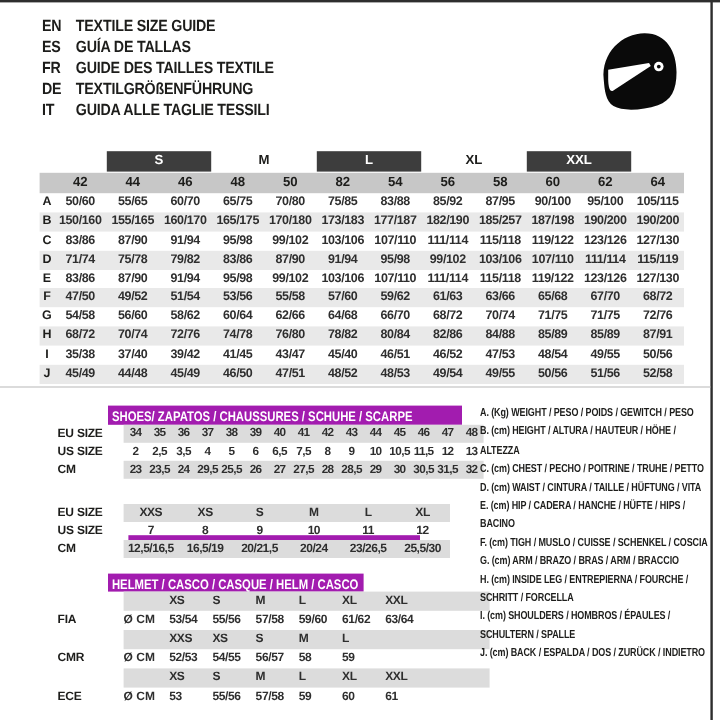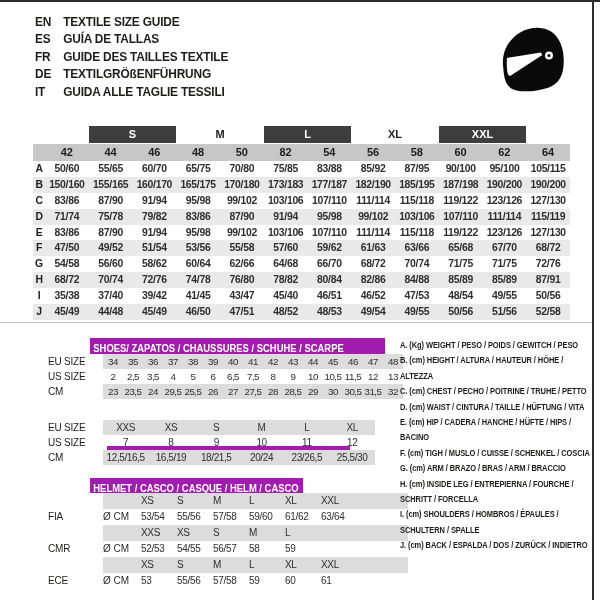--- a/index.html
+++ b/index.html
@@ -33,23 +33,23 @@
   .data-cell{text-align:center;line-height:15.9px;white-space:nowrap;}
 
   .divider{position:absolute;top:322px;left:0;width:592px;height:1px;background:#c4c4c4;}
 
   
   .title-bar{position:absolute;background:#a21caf;height:15.5px;overflow:visible;white-space:nowrap;}
   .title-bar span{display:inline-block;color:#fff;font-size:11.5px;font-weight:700;line-height:15.5px;padding-left:4px;transform:scaleX(0.82);transform-origin:0 50%;}
 
   
   .sub-table{position:absolute;left:35px;}
-  .t-row{display:flex;font-weight:400;color:#2e2e2e;padding-left:13px;}
+  .t-row{display:flex;font-weight:700;color:#2e2e2e;padding-left:13px;}
   .t-label{width:55px;letter-spacing:-0.2px;font-size:10px;color:#1d1d1b;}
-  .t-band{display:flex;}
+  .t-band{display:flex;align-items:flex-end;}
   .t-band.shaded{background:#dcdcdc;}
   .t-cell{white-space:nowrap;}
 
   .shoes-table .t-row{height:15.2px;font-size:10px;line-height:15.2px;}
   .shoes-table .t-band{width:300px;}
   .shoes-table .t-cell{width:20px;text-align:center;letter-spacing:-0.5px;font-size:9.8px;}
 
   .gloves-table .t-row{height:15px;font-size:10px;line-height:15px;}
   .gloves-table .t-band{width:272px;}
   .gloves-table .t-cell{width:45.3px;text-align:center;letter-spacing:-0.4px;}
@@ -142,21 +142,21 @@
         <div class="grid-row data-row alt">
           <div class="row-letter">B</div>
           <div class="data-cell">150/160</div>
           <div class="data-cell">155/165</div>
           <div class="data-cell">160/170</div>
           <div class="data-cell">165/175</div>
           <div class="data-cell">170/180</div>
           <div class="data-cell">173/183</div>
           <div class="data-cell">177/187</div>
           <div class="data-cell">182/190</div>
-          <div class="data-cell">185/195</div>
+          <div class="data-cell">185/257</div>
           <div class="data-cell">187/198</div>
           <div class="data-cell">190/200</div>
           <div class="data-cell">190/200</div>
         </div>
         <div class="grid-row data-row">
           <div class="row-letter">C</div>
           <div class="data-cell">83/86</div>
           <div class="data-cell">87/90</div>
           <div class="data-cell">91/94</div>
           <div class="data-cell">95/98</div>
@@ -369,21 +369,21 @@
           <div class="t-cell">10</div>
           <div class="t-cell">11</div>
           <div class="t-cell">12</div>
         </div>
       </div>
       <div class="t-row">
         <div class="t-label">CM</div>
         <div class="t-band shaded">
           <div class="t-cell">12,5/16,5</div>
           <div class="t-cell">16,5/19</div>
-          <div class="t-cell">18/21,5</div>
+          <div class="t-cell">20/21,5</div>
           <div class="t-cell">20/24</div>
           <div class="t-cell">23/26,5</div>
           <div class="t-cell">25,5/30</div>
         </div>
       </div>
     </div>
 
   <div class="title-bar" style="left:90px;top:477.5px;width:213px;">
     <span>HELMET / CASCO / CASQUE / HELM / CASCO</span>
   </div>

